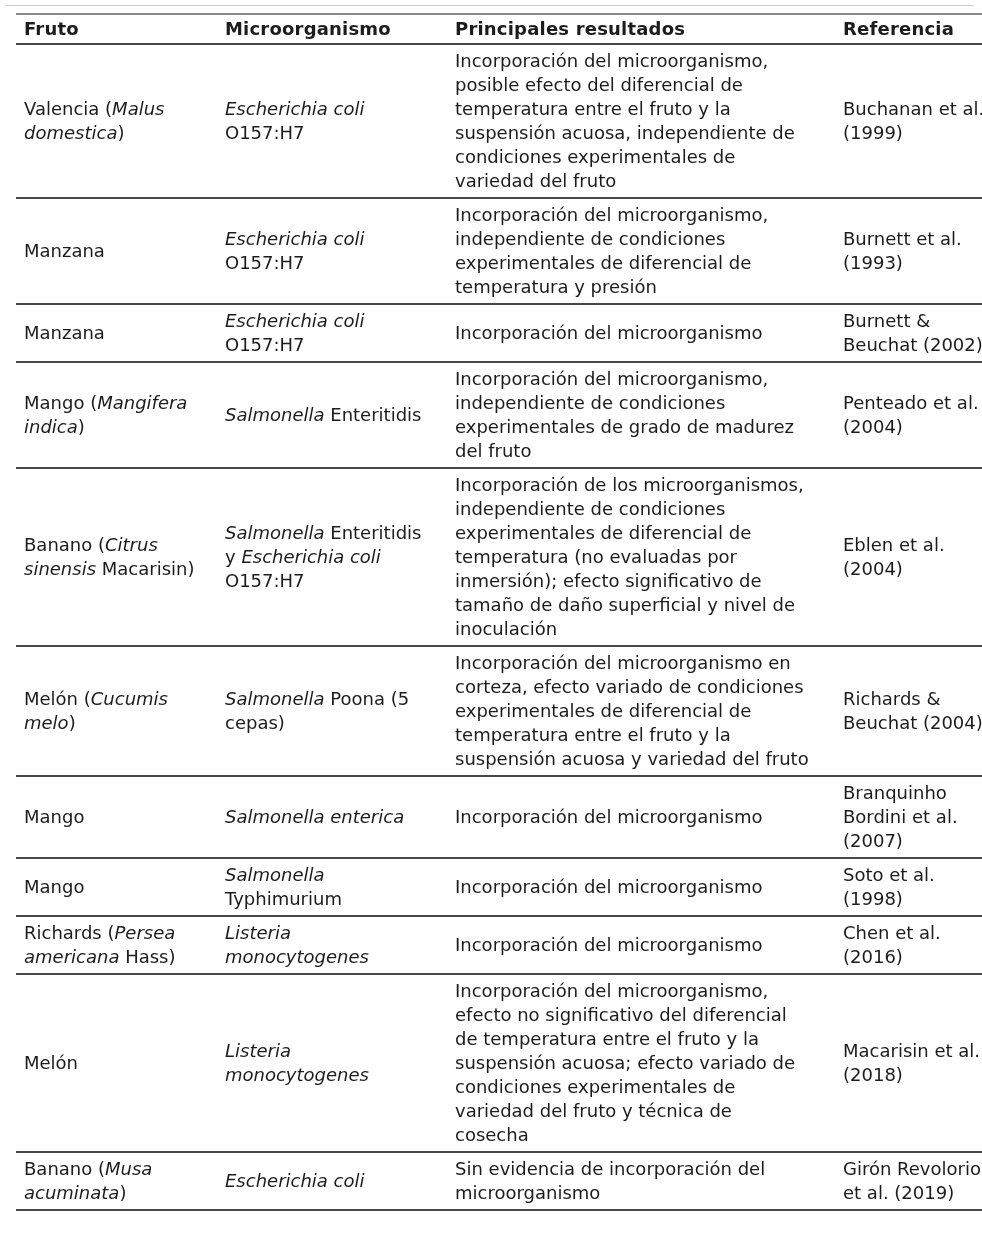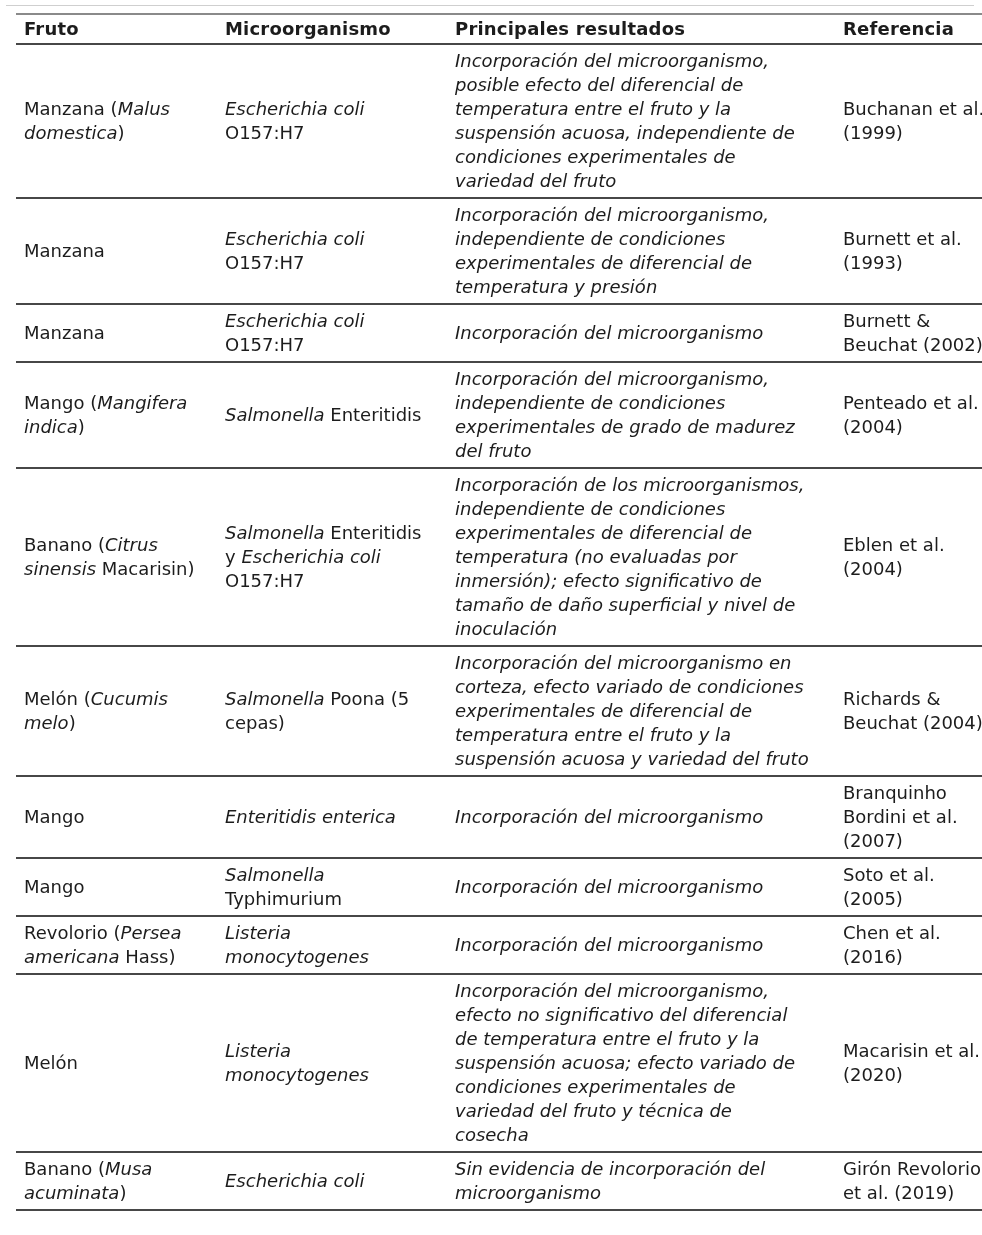--- a/index.html
+++ b/index.html
@@ -51,41 +51,41 @@
     vertical-align: middle;
     padding: 4px 4px;
   }
   th:nth-child(1), td:nth-child(1) { width: 193px; }
   th:nth-child(2), td:nth-child(2) { width: 222px; margin-left: 40px; }
   th:nth-child(3), td:nth-child(3) { width: 380px; margin-left: 16px; }
   th:nth-child(4), td:nth-child(4) { width: 151px; }
   th:nth-child(1), td:nth-child(1) { padding-left: 8px; }
   td:nth-child(1) { padding-right: 14px; }
   td:nth-child(2) { padding-right: 22px; }
-  td:nth-child(3) { padding-right: 28px; font-style: italic; }
+  td:nth-child(3) { padding-right: 28px; }
   td:nth-child(4) { padding-right: 4px; }
   em { font-style: italic; }
 </style>
 </head>
 <body>
 
 <div class="faint-rule"></div>
 
 <table class="results">
   <thead>
     <tr>
         <th>Fruto</th>
         <th>Microorganismo</th>
         <th>Principales resultados</th>
         <th>Referencia</th>
       </tr>
   </thead>
   <tbody>
       <tr>
-        <td><span>Manzana (</span><em>Malus domestica</em><span>)</span></td>
+        <td><span>Valencia (</span><em>Malus domestica</em><span>)</span></td>
         <td><em>Escherichia coli</em><span> O157:H7</span></td>
         <td><span>Incorporación del microorganismo, posible efecto del diferencial de temperatura entre el fruto y la suspensión acuosa, independiente de condiciones experimentales de variedad del fruto</span></td>
         <td><span>Buchanan et al. (1999)</span></td>
       </tr>
       <tr>
         <td><span>Manzana</span></td>
         <td><em>Escherichia coli</em><span> O157:H7</span></td>
         <td><span>Incorporación del microorganismo, independiente de condiciones experimentales de diferencial de temperatura y presión</span></td>
         <td><span>Burnett et al. (1993)</span></td>
       </tr>
@@ -108,41 +108,41 @@
         <td><span>Eblen et al. (2004)</span></td>
       </tr>
       <tr>
         <td><span>Melón (</span><em>Cucumis melo</em><span>)</span></td>
         <td><em>Salmonella</em><span> Poona (5 cepas)</span></td>
         <td><span>Incorporación del microorganismo en corteza, efecto variado de condiciones experimentales de diferencial de temperatura entre el fruto y la suspensión acuosa y variedad del fruto</span></td>
         <td><span>Richards &amp; Beuchat (2004)</span></td>
       </tr>
       <tr>
         <td><span>Mango</span></td>
-        <td><em>Enteritidis enterica</em></td>
+        <td><em>Salmonella enterica</em></td>
         <td><span>Incorporación del microorganismo</span></td>
         <td><span>Branquinho Bordini et al. (2007)</span></td>
       </tr>
       <tr>
         <td><span>Mango</span></td>
         <td><em>Salmonella</em><span> Typhimurium</span></td>
         <td><span>Incorporación del microorganismo</span></td>
-        <td><span>Soto et al. (2005)</span></td>
+        <td><span>Soto et al. (1998)</span></td>
       </tr>
       <tr>
-        <td><span>Revolorio (</span><em>Persea americana</em><span> Hass)</span></td>
+        <td><span>Richards (</span><em>Persea americana</em><span> Hass)</span></td>
         <td><em>Listeria monocytogenes</em></td>
         <td><span>Incorporación del microorganismo</span></td>
         <td><span>Chen et al. (2016)</span></td>
       </tr>
       <tr>
         <td><span>Melón</span></td>
         <td><em>Listeria monocytogenes</em></td>
         <td><span>Incorporación del microorganismo, efecto no significativo del diferencial de temperatura entre el fruto y la suspensión acuosa; efecto variado de condiciones experimentales de variedad del fruto y técnica de cosecha</span></td>
-        <td><span>Macarisin et al. (2020)</span></td>
+        <td><span>Macarisin et al. (2018)</span></td>
       </tr>
       <tr>
         <td><span>Banano (</span><em>Musa acuminata</em><span>)</span></td>
         <td><em>Escherichia coli</em></td>
         <td><span>Sin evidencia de incorporación del microorganismo</span></td>
         <td><span>Girón Revolorio et al. (2019)</span></td>
       </tr>
     </tbody>
 </table>
 

